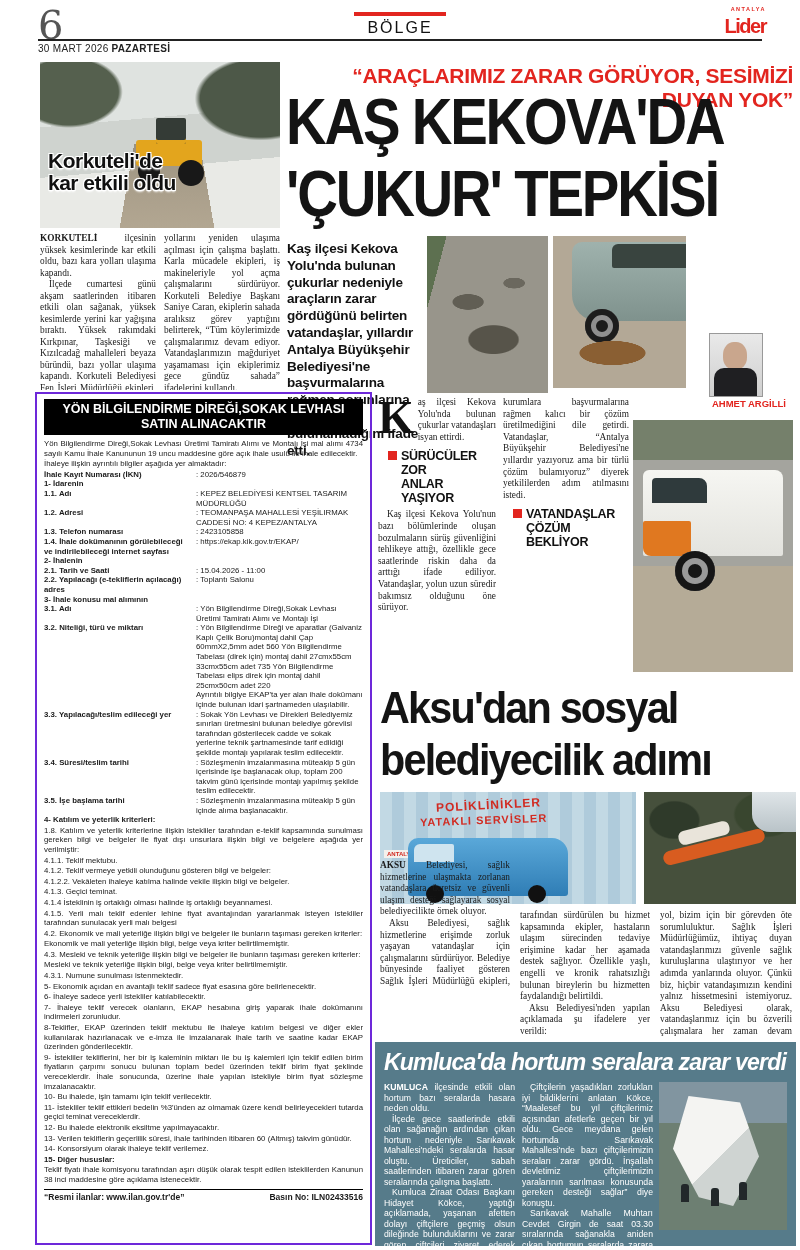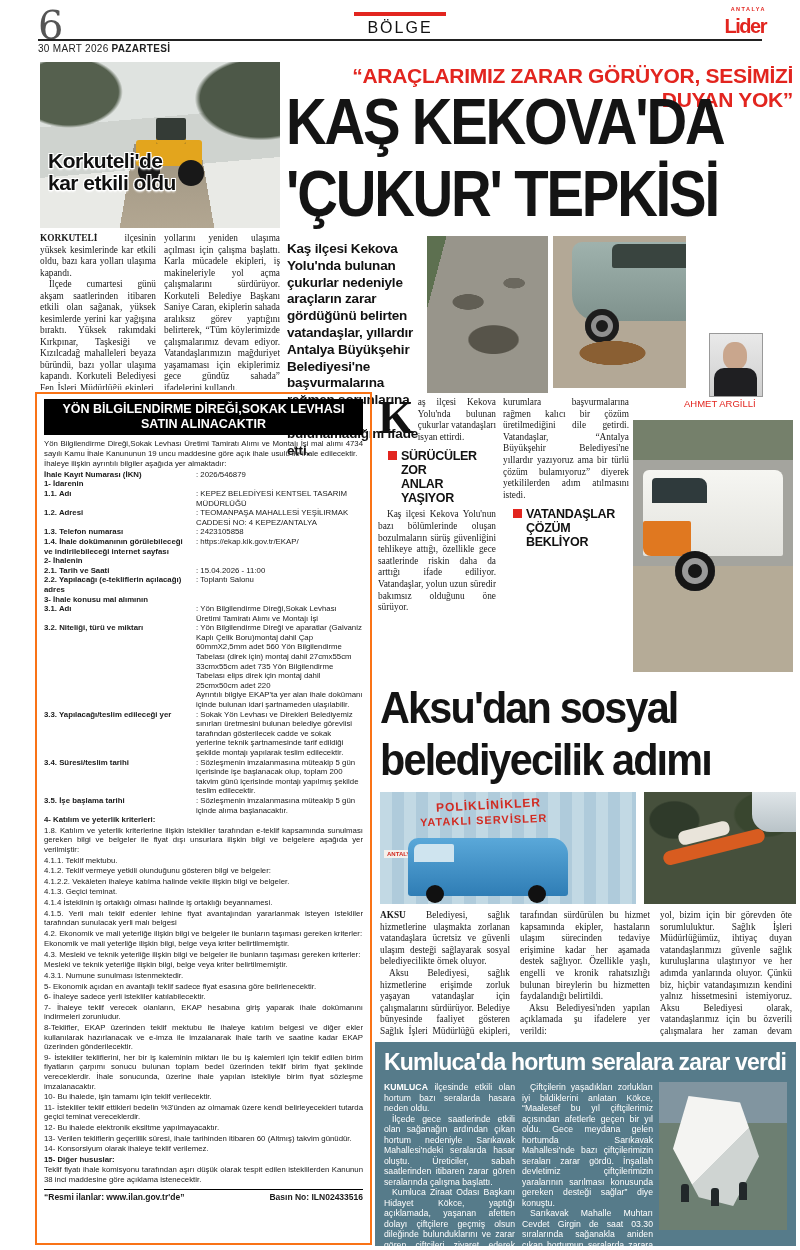--- a/index.html
+++ b/index.html
@@ -54,39 +54,39 @@
       radial-gradient(18px 9px at 72% 30%,#6b685e 0 58%,transparent 62%),
       linear-gradient(105deg,#5d7050 0 12%,#98958b 12% 100%);}
   #kas-photo2{left:553px;top:236px;width:133px;height:152px;background:#b3a896;}
   .car-body{position:absolute;right:0;top:6px;width:86%;height:52%;background:linear-gradient(#9fb2ad,#7f928d);border-radius:10px 0 0 26px;}
   .car-glass{position:absolute;right:0;top:8px;width:56%;height:16%;background:#39443f;border-radius:6px 0 0 2px;}
   .car-wheel{position:absolute;left:24%;top:48%;width:34px;height:34px;background:#1c1c1c;border-radius:50%;box-shadow:inset 0 0 0 6px #1c1c1c,inset 0 0 0 11px #8f8f8f;}
   .car-hole{position:absolute;left:10%;top:66%;width:70%;height:22%;background:radial-gradient(closest-side,#8a5f33 0 70%,transparent 72%);}
   #kas-portrait{left:709px;top:333px;width:52px;height:62px;background:linear-gradient(#e9e9e9,#cfcfcf);border:1px solid #999;}
   .head{position:absolute;left:13px;top:8px;width:24px;height:28px;background:#c9a68d;border-radius:45%;}
   .torso{position:absolute;left:4px;top:34px;width:43px;height:28px;background:#1f1f22;border-radius:10px 10px 0 0;}
-  #kas-byline{left:684px;top:399px;width:102px;text-align:left;color:#e2251f;font-size:9.5px;line-height:10.5px;font-weight:400;}
+  #kas-byline{left:684px;top:399px;width:102px;text-align:right;color:#e2251f;font-size:9.5px;line-height:10.5px;font-weight:700;}
   #kas-truck{left:633px;top:420px;width:160px;height:252px;
     background:linear-gradient(#75806b 0 16%,#a4a49e 16% 58%,#b5ab97 58% 100%);}
   .truck-body{position:absolute;left:6%;top:20%;width:88%;height:34%;background:linear-gradient(#f6f6f2,#e3e3de);border-radius:6px 8px 2px 2px;}
   .truck-win{position:absolute;left:12%;top:23%;width:34%;height:10%;background:#2f3a3c;border-radius:4px 8px 0 0;}
   .truck-stripe{position:absolute;left:6%;top:40%;width:30%;height:14%;background:#e07820;border-radius:2px 2px 2px 8px;}
   .truck-wheel{position:absolute;left:26%;top:52%;width:40px;height:40px;background:#161616;border-radius:50%;box-shadow:inset 0 0 0 7px #161616,inset 0 0 0 13px #9a9a9a;}
   .kas-col{font-size:9.3px;line-height:11.6px;}
   #kas-col1{left:378px;top:397px;width:118px;height:272px;overflow:hidden;}
   #kas-col2{left:503px;top:397px;width:126px;height:272px;overflow:hidden;}
   .kas-col p{margin:0;text-align:justify;}
   .kas-col p.ind{text-indent:9px;}
   .dropcap{float:left;font-family:"Liberation Serif",serif;font-size:46px;line-height:38px;padding:2px 4px 0 0;font-weight:bold;color:#111;}
   .subhead{display:flex;align-items:flex-start;margin:6px 0 4px 10px;font-family:"Liberation Sans",sans-serif;
     font-size:12.5px;line-height:14px;font-weight:900;color:#111;letter-spacing:-.3px;}
   .sq{flex:0 0 auto;width:9px;height:9px;background:#e2251f;margin:2px 4px 0 0;}
 
   
-  #tender{left:35px;top:392px;width:337px;height:853px;border:2px solid #f97316;box-sizing:border-box;
+  #tender{left:35px;top:392px;width:337px;height:853px;border:2px solid #6d28d9;box-sizing:border-box;
     padding:5px 7px;overflow:hidden;font-size:7.8px;line-height:9.6px;}
   #tender-title{background:#000;color:#fff;text-align:center;font-size:12.5px;line-height:15px;font-weight:bold;padding:3px 2px;margin-bottom:4px;}
   #tender p{margin:0 0 1px 0;text-align:justify;}
   .t-row{display:flex;}
   .t-label{width:148px;font-weight:bold;flex:0 0 auto;padding-right:4px;}
   .t-val{flex:1;white-space:pre-line;}
   #tender-footer{display:flex;justify-content:space-between;border-top:1.5px solid #000;margin-top:4px;padding-top:3px;
     font-size:8.5px;font-weight:bold;}
 
   
@@ -103,29 +103,29 @@
   .van-wheel1{left:18px;} .van-wheel2{right:22px;}
   #aksu-photo2{left:644px;top:792px;width:152px;height:112px;
     background:
       radial-gradient(40px 30px at 20% 25%,#2f3a2a 0 60%,transparent 65%),
       radial-gradient(50px 36px at 80% 20%,#39462f 0 60%,transparent 65%),
       #46503c;}
   .stretcher{position:absolute;left:18px;top:48px;width:104px;height:14px;background:#d85c20;border-radius:7px;transform:rotate(-14deg);}
   .stretcher-pad{position:absolute;left:34px;top:34px;width:52px;height:14px;background:#e9e4da;border-radius:6px;transform:rotate(-14deg);}
   .van-corner{position:absolute;right:0;top:0;width:44px;height:40px;background:linear-gradient(#dfe5e8,#b9c3c8);border-radius:0 0 0 18px;}
   .aksu-col{font-size:9.3px;line-height:11.6px;}
-  #aksu-col1{left:380px;top:910px;width:130px;height:128px;overflow:hidden;}
+  #aksu-col1{left:380px;top:860px;width:130px;height:128px;overflow:hidden;}
   #aksu-col2{left:520px;top:910px;width:130px;height:128px;overflow:hidden;}
   #aksu-col3{left:660px;top:910px;width:132px;height:128px;overflow:hidden;}
   .aksu-col p{margin:0;text-align:justify;}
   .aksu-col p.ind{text-indent:9px;}
 
   
   #kumluca{left:375px;top:1042px;width:421px;height:204px;background:#567b8a;box-sizing:border-box;padding:4px 9px;}
-  #kum-headline{color:#fff;font-size:23px;line-height:28px;font-weight:bold;letter-spacing:-.8px;margin:2px 0 6px 0;}
+  #kum-headline{color:#fff;font-size:23px;line-height:28px;font-weight:bold;letter-spacing:-.8px;margin:2px 0 6px 0;font-style:italic;}
   .kum-col{float:left;color:#fff;font-size:8.7px;line-height:10.5px;width:131px;}
   .kum-col+.kum-col{margin-left:7px;}
   .kum-col p{margin:0;text-align:justify;}
   .kum-col p.ind{text-indent:8px;}
   #kum-photo{float:right;width:128px;height:148px;position:relative;overflow:hidden;
     background:linear-gradient(#8195a0 0 28%,#6d7f72 28% 100%);}
   .plastic{position:absolute;left:14px;top:14px;width:86px;height:110px;background:linear-gradient(135deg,#f4f4f2 0 55%,#cfd4d2 55% 100%);
     clip-path:polygon(18% 0,78% 6%,100% 55%,70% 100%,30% 92%,0 48%);}
   .fig{position:absolute;width:8px;height:18px;background:#22282a;border-radius:3px 3px 0 0;bottom:28px;}
   .fig.f1{left:22px;} .fig.f2{left:52px;bottom:24px;} .fig.f3{left:80px;bottom:30px;}

